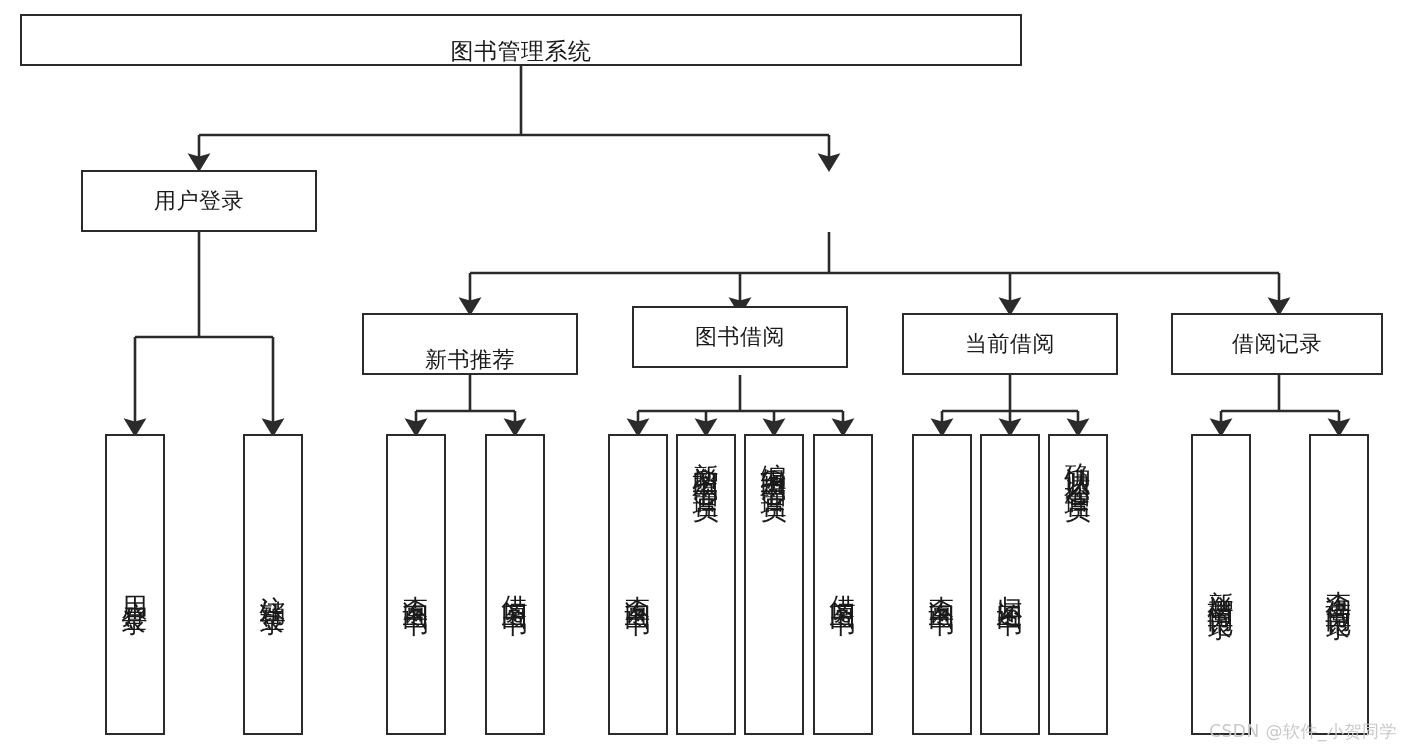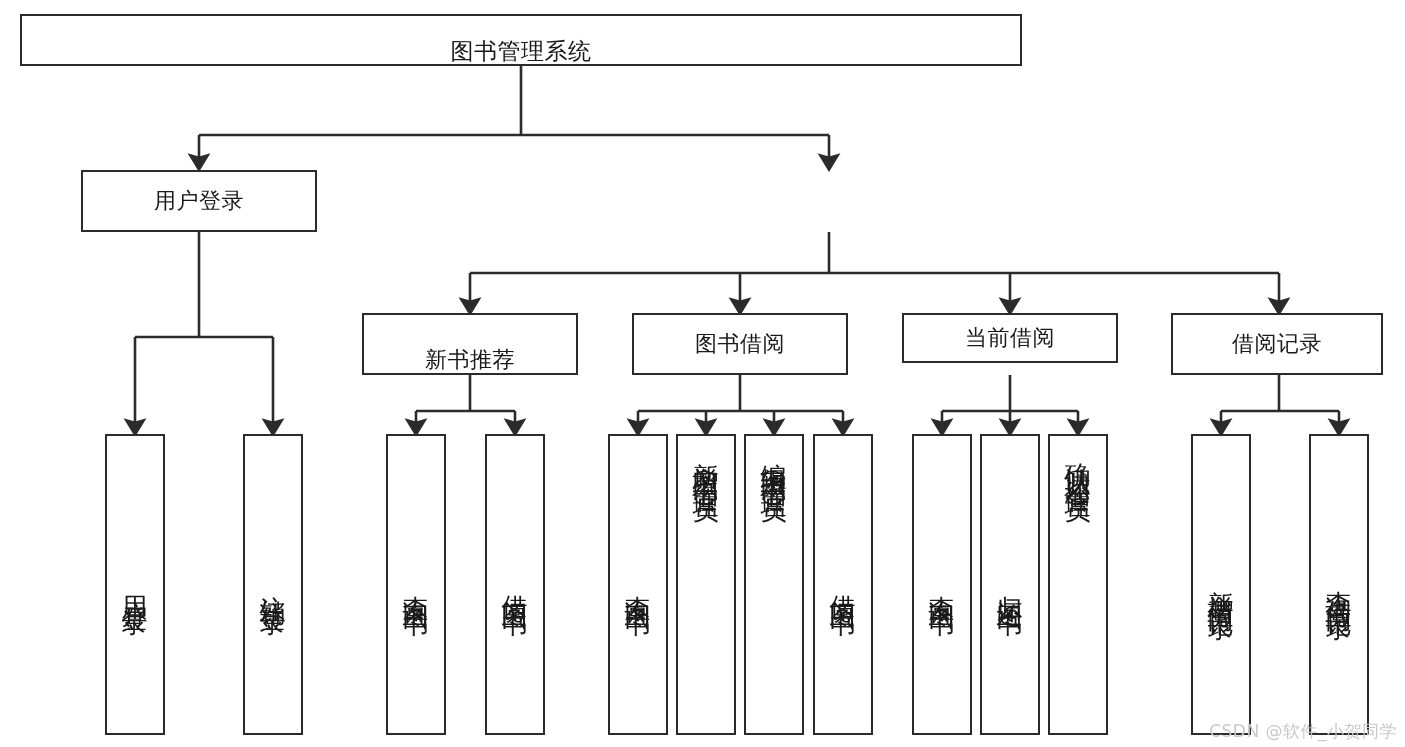--- a/index.html
+++ b/index.html
@@ -133,24 +133,24 @@
     <span class="lbl">图书管理系统</span>
   </div>
 
   <div class="node horiz" style="left:81px; top:170px; width:236px; height:62px;">
     <span class="lbl">用户登录</span>
   </div>
 
   <div class="node horiz" style="left:362px; top:313px; width:216px; height:62px;align-items:flex-end;">
     <span class="lbl">新书推荐</span>
   </div>
-  <div class="node horiz" style="left:632px; top:313px; width:216px; height:62px;">
+  <div class="node horiz" style="left:632px; top:306px; width:216px; height:62px;">
     <span class="lbl">图书借阅</span>
   </div>
-  <div class="node horiz" style="left:902px; top:313px; width:216px; height:50px;">
+  <div class="node horiz" style="left:902px; top:313px; width:216px; height:62px;">
     <span class="lbl">当前借阅</span>
   </div>
   <div class="node horiz" style="left:1171px; top:313px; width:212px; height:62px;">
     <span class="lbl">借阅记录</span>
   </div>
 
   <div class="node vert mid" style="left:105px; top:434px; width:60px; height:301px;">
     <span class="lbl">用户登录</span>
   </div>
   <div class="node vert mid" style="left:243px; top:434px; width:60px; height:301px;">

